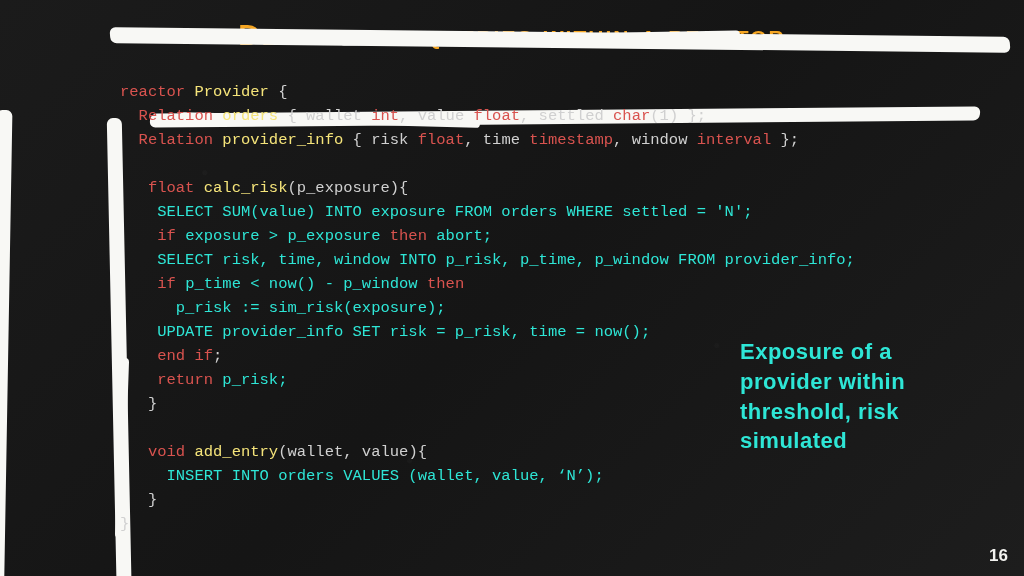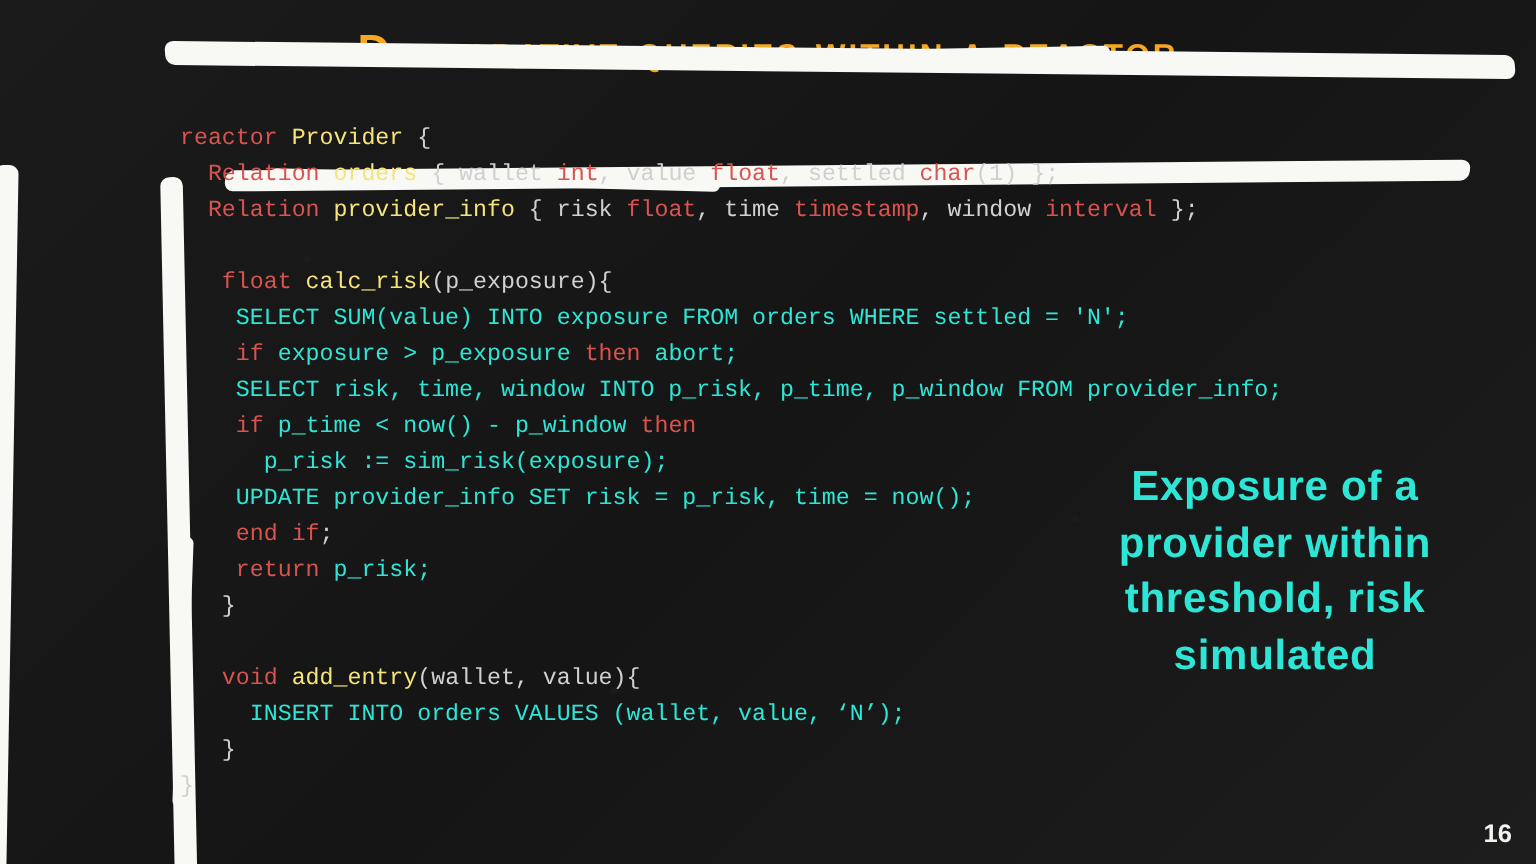--- a/index.html
+++ b/index.html
@@ -77,23 +77,23 @@
   .name { color: #f5e47a; }     
   .sql  { color: #2ee6d6; }     
   .punct{ color: #d0d0d0; }     
   .num  { color: #d0d0d0; }
 
   .callout {
     position: absolute;
     right: 64px;
     bottom: 120px;
     width: 220px;
-    text-align: center;
+    text-align: left;
     color: #2ee6d6;
-    font-size: 28px;
+    font-size: 22px;
     font-weight: 600;
     line-height: 1.35;
     letter-spacing: 0.5px;
   }
   .pagenum {
     position: absolute;
     right: 16px;
     bottom: 10px;
     color: #f2f2ef;
     font-size: 17px;

